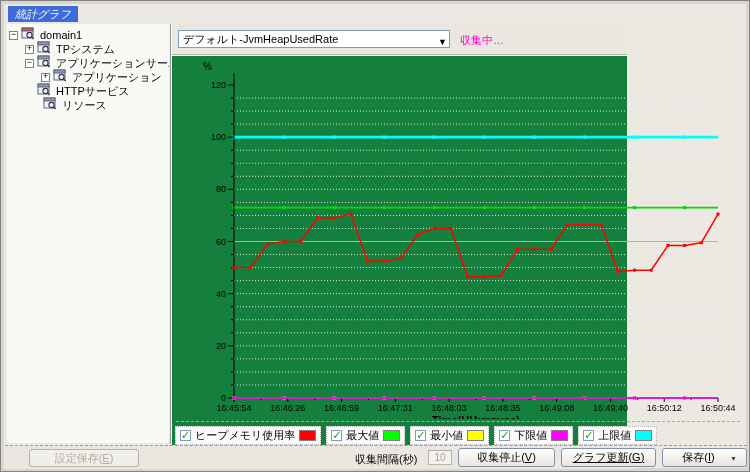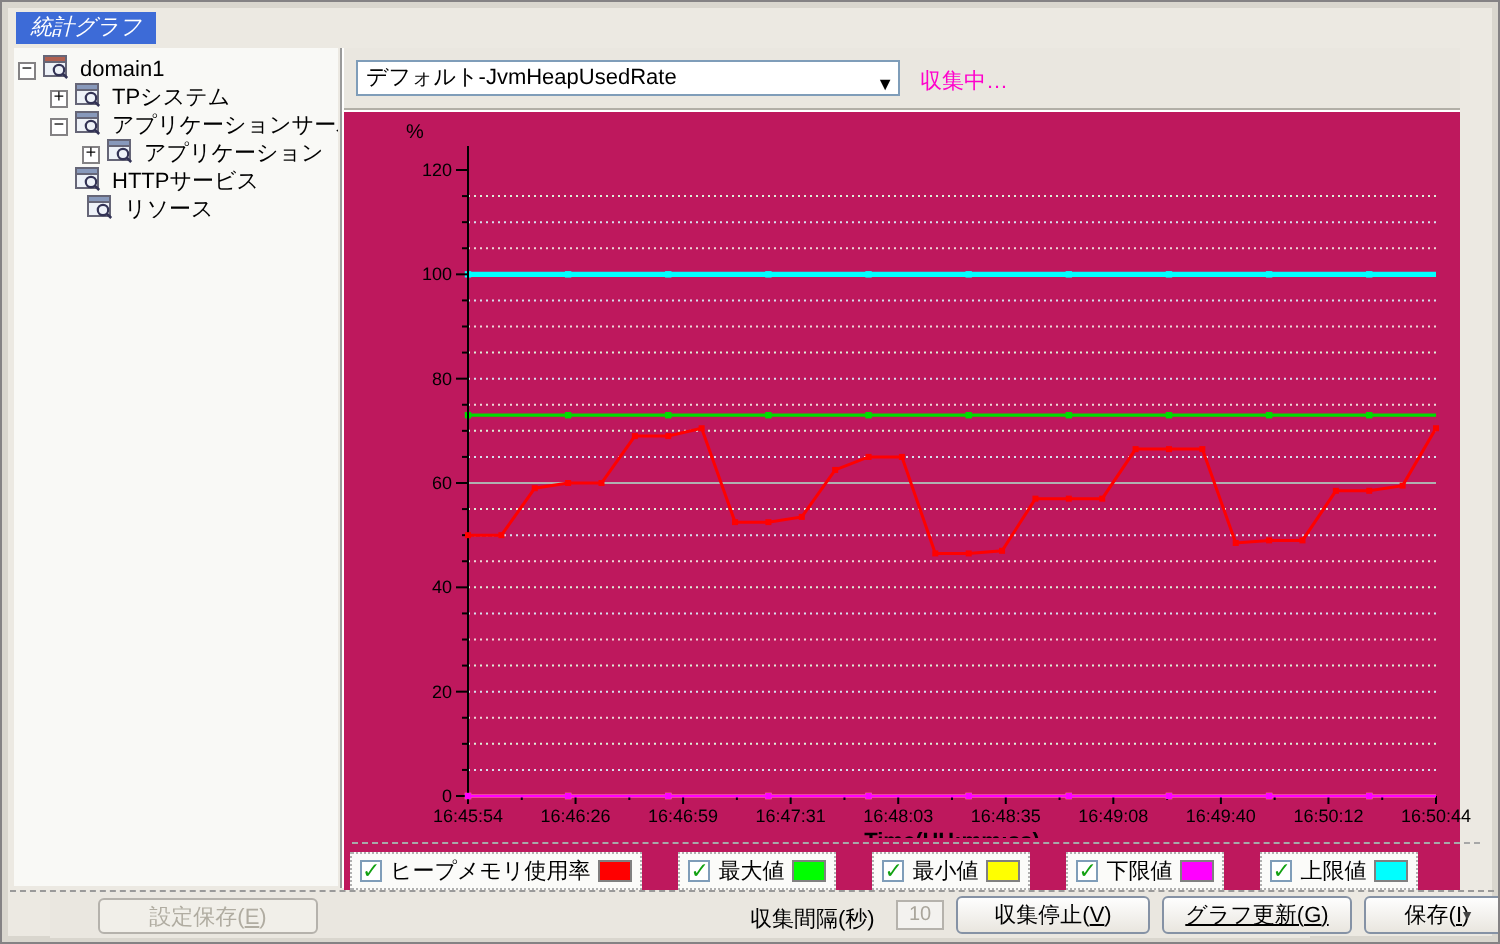--- a/index.html
+++ b/index.html
@@ -23,58 +23,58 @@
     width:9px;height:9px;box-sizing:border-box;border:1px solid #848284;background:#fff;
     font-size:9px;line-height:7px;text-align:center;color:#000;margin-right:3px;flex:0 0 9px;
     font-family:"Liberation Mono","DejaVu Sans Mono",monospace;cursor:pointer;
   }
   .exp-spacer{width:12px;flex:0 0 12px;}
   .ticon{margin-right:3px;flex:0 0 14px;}
   .tlabel{padding:0 2px;cursor:default;}
   .tlabel.selected{background:#cfe2fb;border:1px solid #316ac5;padding:0 2px;}
   .vsep{position:absolute;left:169px;top:23px;width:0;height:420px;border-left:1px solid #9a9a9a;border-right:1px solid #ffffff;}
   
-  #rightpanel{position:absolute;left:171px;top:23px;width:558px;height:421px;background:#be185d;}
+  #rightpanel{position:absolute;left:171px;top:23px;width:455px;height:421px;background:#15803d;}
   #toolbar{position:absolute;left:0;top:0;width:100%;height:30px;background:#eae7e0;}
   .combo{
     position:absolute;left:6px;top:6px;width:272px;height:18px;box-sizing:border-box;
     background:#fff;border:1px solid #7f9db9;font-size:11px;line-height:16px;
     padding:0 16px 0 4px;cursor:default;
   }
   .combo-arrow{position:absolute;right:2px;top:3px;font-size:9px;color:#000;}
   .status{position:absolute;left:288px;top:9px;font-size:11px;}
   .hsep{position:absolute;left:0;top:30px;width:100%;height:0;border-top:1px solid #b2afa7;border-bottom:1px solid #fff;}
   .btn{
     position:absolute;height:19px;box-sizing:border-box;font-size:11px;
     border:1px solid #8592a5;border-radius:3px;color:#000;
     background:linear-gradient(#fefefe,#e9e6df);cursor:pointer;
     font-family:"Liberation Sans","DejaVu Sans",sans-serif;padding:0;
   }
   .btn:disabled{color:#b0aca1;border-color:#b5b2ac;background:#f1efe9;}
   #print-btn{right:8px;top:5px;width:99px;}
   .unit{position:absolute;left:31px;top:37px;font-size:10px;}
   #chart{position:absolute;left:0;top:32px;}
   .dashsep{position:absolute;left:4px;top:397px;width:564px;border-top:1px dashed #a8a8a8;}
-  #legend{position:absolute;left:3px;top:402px;display:flex;gap:18px;align-items:center;}
+  #legend{position:absolute;left:3px;top:402px;display:flex;gap:5px;align-items:center;}
   .litem{
     display:flex;align-items:center;gap:4px;border:1px dotted #b0b0b0;
     padding:2px 4px;background:#fbfbf9;height:13px;
   }
   .lcheck{
     width:11px;height:11px;box-sizing:border-box;border:1px solid #7f9db9;background:#fff;
     position:relative;cursor:pointer;flex:0 0 11px;
   }
   .lcheck::after{
     content:"\2713";position:absolute;left:0px;top:-2px;font-size:11px;font-weight:bold;color:#12a112;
   }
   .llabel{font-size:11px;white-space:nowrap;cursor:default;}
   .lswatch{width:17px;height:11px;border:1px solid #808080;box-sizing:border-box;flex:0 0 17px;}
   
   .botsep{position:absolute;left:4px;top:444px;width:742px;border-top:1px dashed #9a9a9a;}
-  #bottombar{position:absolute;left:4px;top:445px;width:630px;height:23px;background:#eae7e0;margin-left:20px;}
+  #bottombar{position:absolute;left:4px;top:445px;width:630px;height:23px;background:#eae7e0;}
   #save-settings-btn{left:24px;top:3px;width:110px;height:18px;}
   .interval-label{position:absolute;left:350px;top:6px;font-size:11px;}
   #interval-input{
     position:absolute;left:423px;top:4px;width:24px;height:15px;box-sizing:border-box;
     border:1px solid #b5b2ac;background:#f3f2ef;color:#a9a59b;font-size:10px;text-align:center;
     font-family:"Liberation Sans","DejaVu Sans",sans-serif;
   }
   #stop-btn{left:453px;top:2px;width:97px;}
   #refresh-btn{left:556px;top:2px;width:95px;text-decoration:underline;}
   #save-btn{left:657px;top:2px;width:85px;padding-right:12px;}

